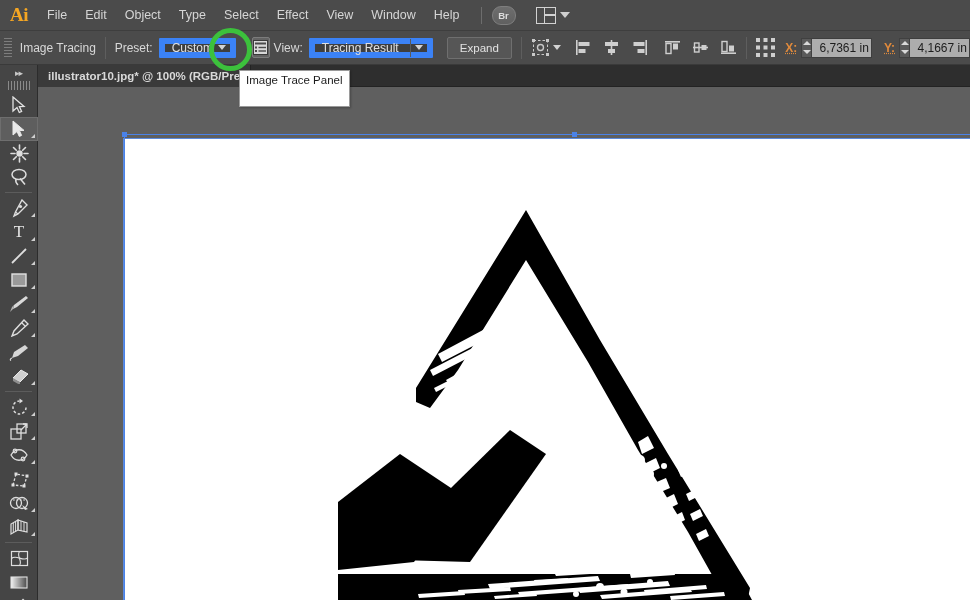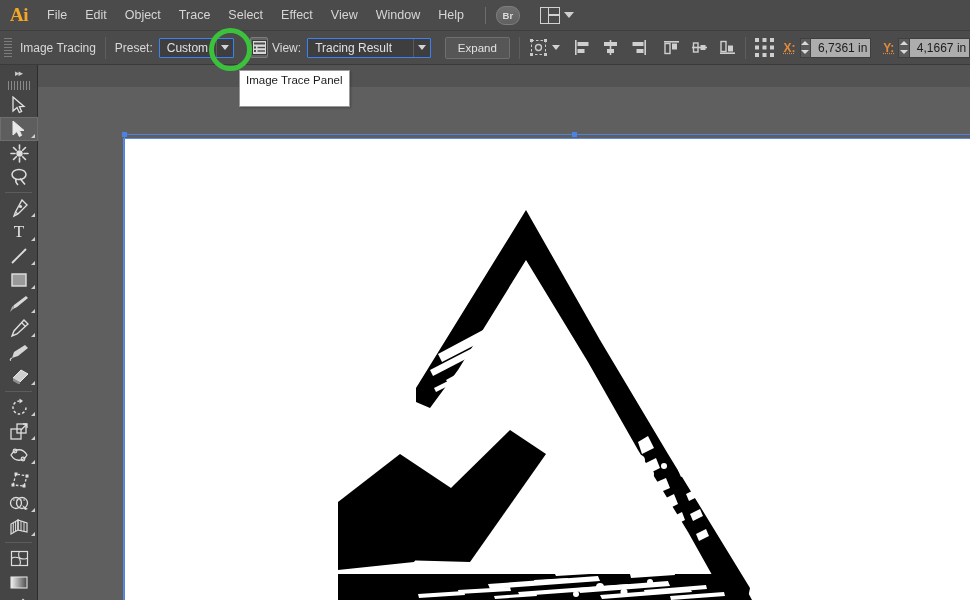--- a/index.html
+++ b/index.html
@@ -66,21 +66,21 @@
     display: flex; align-items: center;
   }
   .grip {
     width: 10px; height: 20px; margin: 0 4px 0 4px;
     background: repeating-linear-gradient(to bottom, #7d7d7d 0 1px, transparent 1px 3px);
   }
   .cb-label { color: #d8d8d8; font-size: 12px; white-space: nowrap; }
   .cb-sep { width:1px; height: 22px; background: #5e5e5e; margin: 0 9px; }
 
   .ai-select {
-    height: 20px; background: #3e3e3e; border: 1px solid #3b82f6;
+    height: 20px; background: #3e3e3e; border: 6px solid #3b82f6;
     display: flex; align-items: center; color: #e0e0e0; font-size: 12px;
     padding-left: 7px; position: relative; border-radius: 1px;
   }
   .ai-select .caret-box {
     width: 17px; height: 18px; margin-left: auto;
     border-left: 1px solid #5a5a5a;
     display: flex; align-items: center; justify-content: center;
   }
   .caret { width:0;height:0;border-left:4px solid transparent;border-right:4px solid transparent;border-top:5px solid #d3d3d3; }
 
@@ -190,21 +190,21 @@
 </head>
 <body>
 
 <div id="app">
 
   <div class="menubar">
     <div class="ai-logo">Ai</div>
     <div class="menu-item">File</div>
     <div class="menu-item">Edit</div>
     <div class="menu-item">Object</div>
-    <div class="menu-item">Trace</div>
+    <div class="menu-item">Type</div>
     <div class="menu-item">Select</div>
     <div class="menu-item">Effect</div>
     <div class="menu-item">View</div>
     <div class="menu-item">Window</div>
     <div class="menu-item">Help</div>
     <div class="menu-sep"></div>
     <div class="br-btn">Br</div>
     <div class="arrange-wrap">
       <div class="arrange-ico"></div>
       <div class="tri-down"></div>
@@ -335,20 +335,23 @@
     <span class="coord-label" style="margin-left:12px;">Y:</span>
     <span class="spinner">
       <span class="sp-up"></span>
         <span class="sp-dn"></span>
     </span>
     <span class="coord-field">4,1667 in</span>
   </div>
 
   <div class="green-ring"></div>
 
+  <div class="tabbar">
+    <div class="doc-tab">illustrator10.jpg* @ 100% (RGB/Pre</div>
+  </div>
 
   <div class="toolbox">
     <div class="tb-header">▸▸</div>
     <div class="tb-grip"></div>
 
     <div class="tool">
       <svg width="16" height="18" viewBox="0 0 16 18">
           <path d="M2 1 L2 15 L6 11.5 L8.3 16.5 L10.6 15.4 L8.4 10.6 L13 10.4 Z" fill="none" stroke="#e2e2e2" stroke-width="1.3"></path>
         </svg>
     </div>

